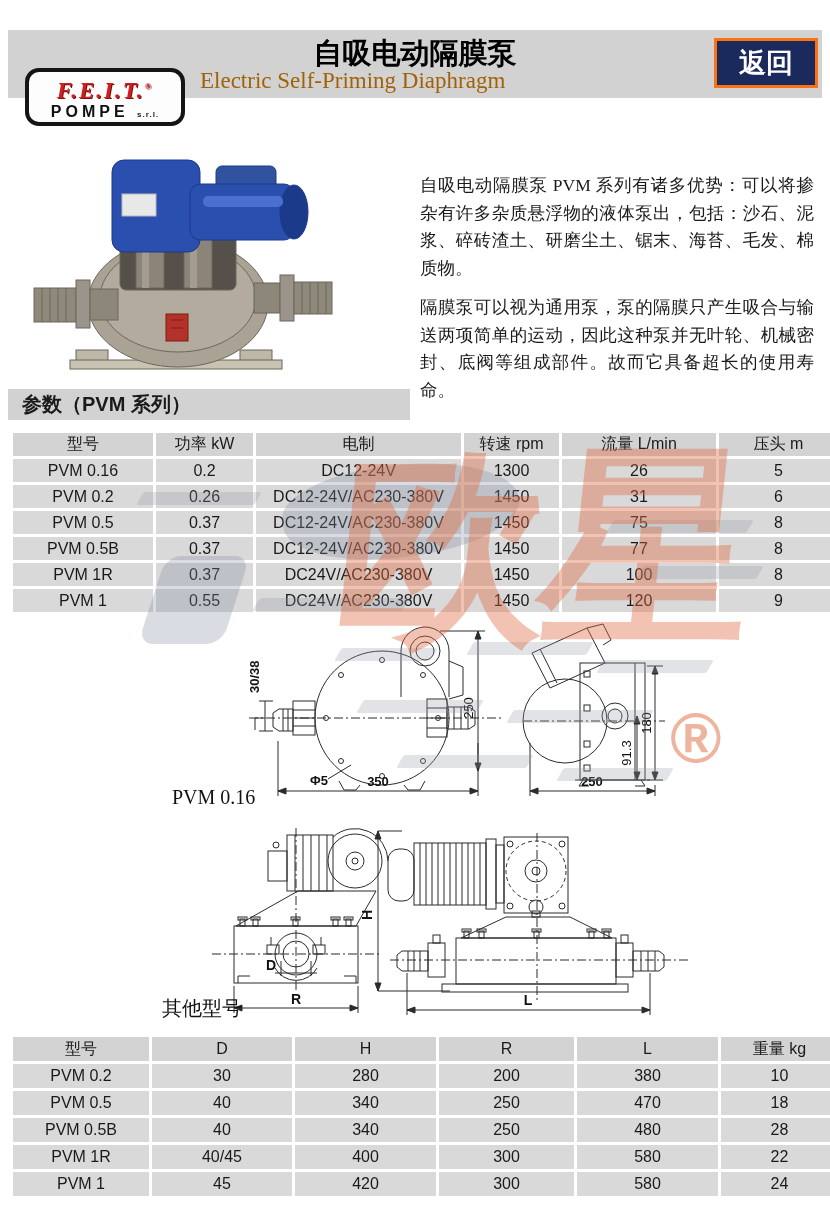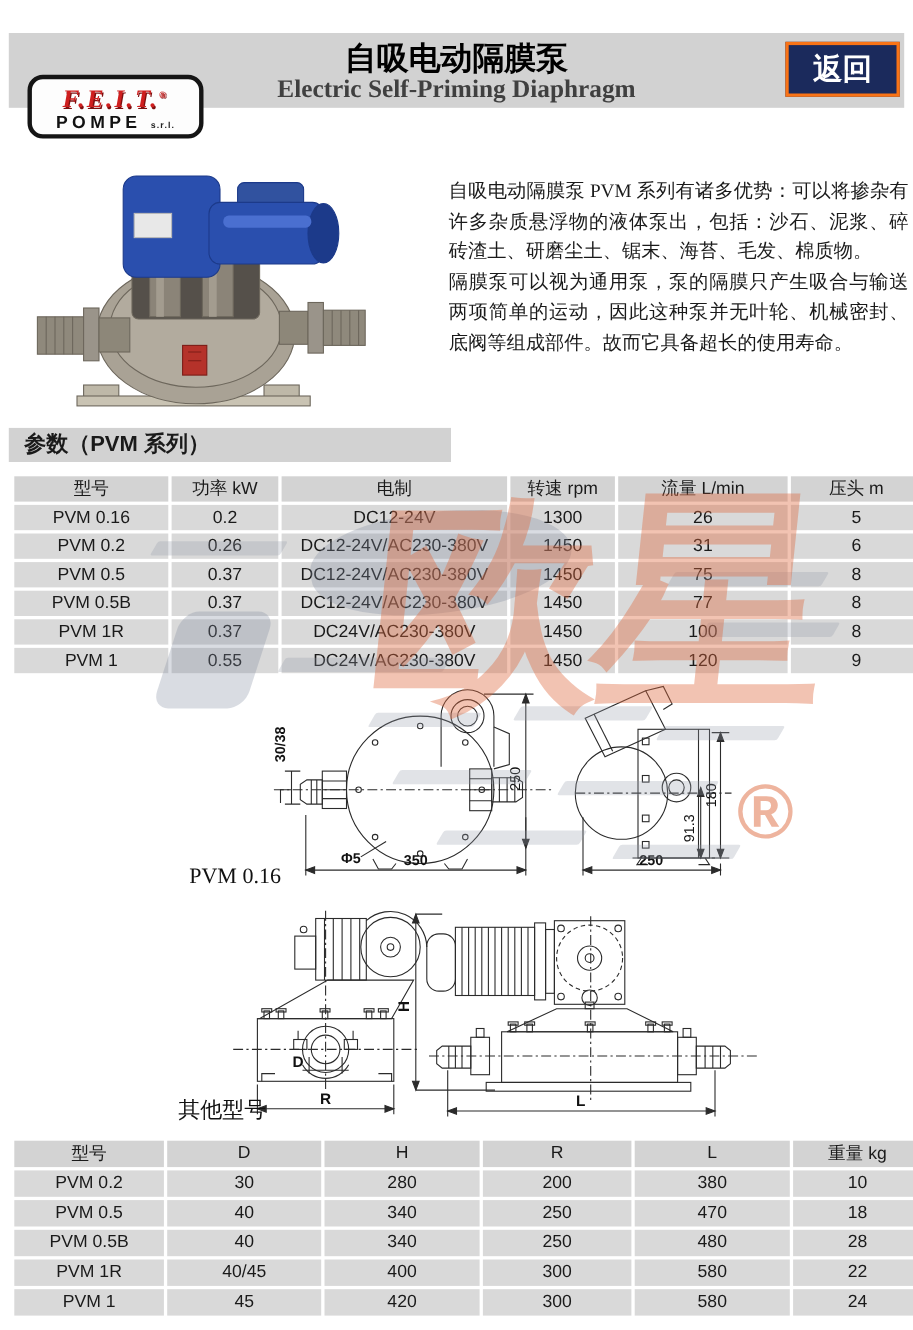--- a/index.html
+++ b/index.html
@@ -19,40 +19,40 @@
     text-shadow:1px 1px 0 #7c0f0f;
   }
   .logo-reg{font-size:9px;vertical-align:super;font-style:normal;}
   .logo-pompe{font-weight:bold;font-size:16px;letter-spacing:4px;color:#111;line-height:18px;}
   .logo-srl{font-size:8px;letter-spacing:1px;font-weight:bold;color:#222;}
   .title-zh{
     position:absolute;left:250px;top:34px;width:330px;text-align:center;
     font-size:29px;font-weight:bold;color:#000;
   }
   .title-en{
-    position:absolute;left:200px;top:68px;width:430px;text-align:center;
-    font-family:"Liberation Serif",serif;font-size:23px;font-weight:bold;color:#404040;
+    position:absolute;left:200px;top:68px;width:430px;text-align:left;
+    font-family:"Liberation Serif",serif;font-size:23px;font-weight:normal;color:#a16207;
   }
   .back-btn{
     position:absolute;left:714px;top:38px;width:104px;height:50px;
     background:#1b2a5c;border:3px solid #f97316;box-sizing:border-box;
     color:#ffffff;font-size:27px;font-weight:bold;text-align:center;line-height:44px;
     cursor:pointer;
   }
   
   .feat-head{
     position:absolute;left:408px;top:127px;width:414px;height:29px;background:#d2d2d2;
     font-size:20px;font-weight:bold;line-height:29px;padding-left:8px;box-sizing:border-box;
   }
   .feat-body{
     position:absolute;left:408px;top:160px;width:418px;
     font-family:"Liberation Serif",serif;font-size:17.5px;line-height:27.5px;
     text-align:justify;
   }
-  .feat-body p{margin:0;}
+  .feat-body p{margin:12px;}
   
   .params-head{
     position:absolute;left:8px;top:389px;width:402px;height:31px;background:#d2d2d2;
     font-size:20px;font-weight:bold;line-height:31px;padding-left:14px;box-sizing:border-box;
   }
   
   table.ptable{position:absolute;border-collapse:separate;border-spacing:3px;table-layout:fixed;}
   table.ptable th,table.ptable td{
     background:#d9d9d9;text-align:center;vertical-align:middle;
     font-size:16px;font-weight:normal;padding:0;overflow:hidden;white-space:nowrap;

